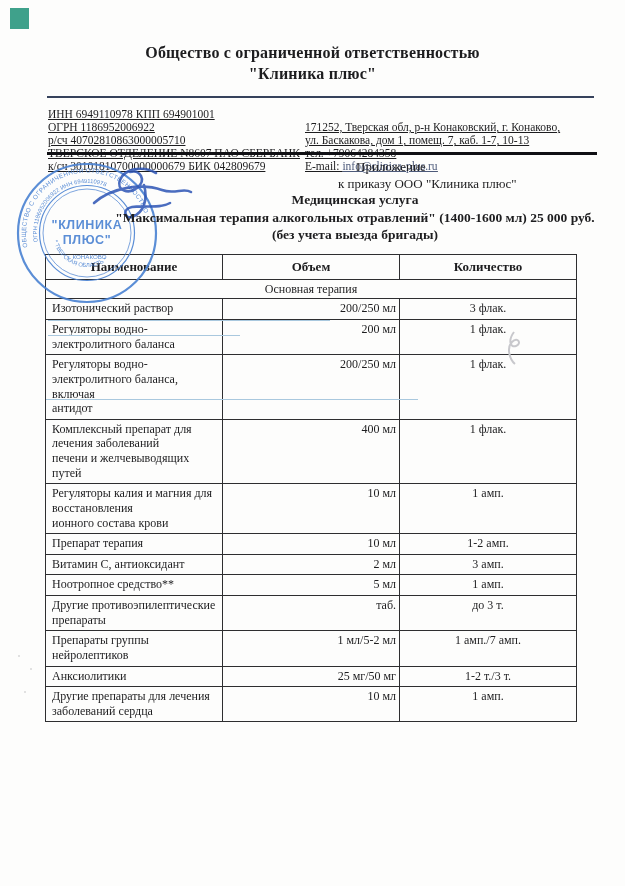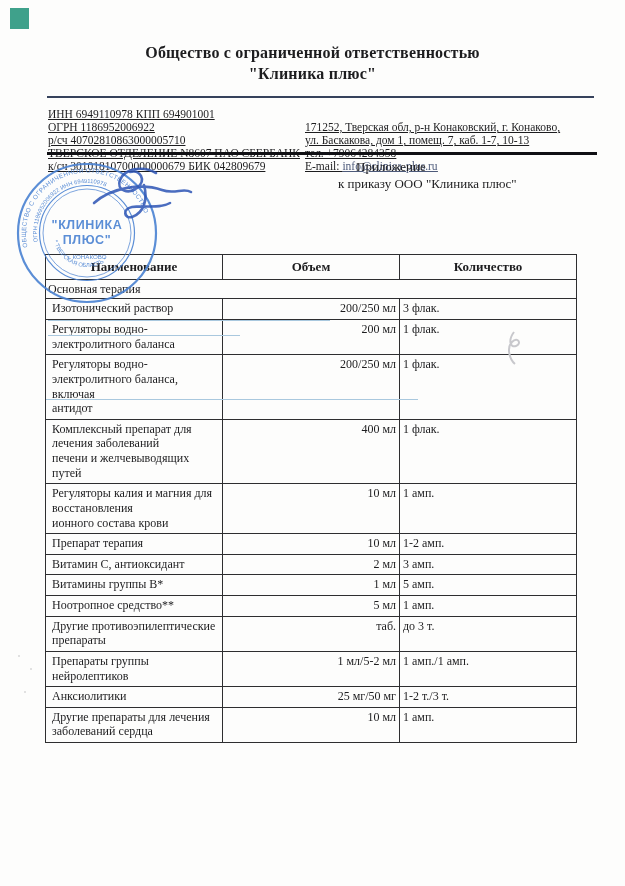--- a/index.html
+++ b/index.html
@@ -24,22 +24,22 @@
                    font-weight:bold; font-size:13.5px; line-height:17.5px; z-index:4; }
   .stamp { position:absolute; left:7px; top:153px; z-index:2; opacity:.9; }
   .signature { position:absolute; left:86px; top:163px; z-index:3; opacity:.85; }
   table.service { position:absolute; top:254px; left:45px; width:532px;
                   border-collapse:collapse; table-layout:fixed;
                   font-size:12px; line-height:1.22; z-index:1; }
   table.service th, table.service td { border:1.5px solid #2e2e30; vertical-align:top; }
   table.service th { font-size:13px; padding:4px 3px; text-align:center; font-weight:bold; }
   td.col-name   { width:325px; text-align:left;  padding:2px 6px 3px; white-space:pre-line; }
   td.col-volume { width:110px; text-align:right; padding:2px 3px 3px; }
-  td.col-qty    { width:97px;  padding:2px 3px 3px; }
-  tr.section-row td { padding:2px; white-space:normal; }
+  td.col-qty    { width:97px;  text-align:center; padding:2px 3px 3px; }
+  tr.section-row td { text-align:center; padding:2px; white-space:normal; }
   .artifact { position:absolute; z-index:5; pointer-events:none; }
   .blue-line { background:#a9c8de; height:1px; }
   .speck { position:absolute; width:2px; height:2px; background:#d7d7d9; border-radius:50%; z-index:5; }
 </style>
 </head>
 <body>
 
 <div class="page">
 
   <div class="scan-mark"></div>
@@ -97,20 +97,25 @@
   </svg>
 
   <svg class="signature" width="120" height="64" viewBox="0 0 120 64">
     <g fill="none" stroke="#2d55b5" stroke-width="2.6" stroke-linecap="round">
       <path d="M 70,10 C 56,2 38,6 34,17 C 30,27 42,32 51,25 C 61,17 54,6 44,9"></path>
       <path d="M 8,40 C 26,24 56,20 76,27 C 89,32 97,24 105,29"></path>
       <path d="M 58,22 C 62,36 58,50 46,54 C 38,56 36,46 46,44 C 58,42 74,46 84,40"></path>
     </g>
   </svg>
 
+  <div class="service-title">
+    <div>Медицинская услуга</div>
+    <div>"Максимальная терапия алкогольных отравлений" (1400-1600 мл) 25 000 руб.</div>
+    <div>(без учета выезда бригады)</div>
+  </div>
 
   <table class="service">
     <thead>
       <tr>
         <th class="col-name">Наименование</th>
         <th class="col-volume">Объем</th>
         <th class="col-qty">Количество</th>
       </tr>
     </thead>
     <tbody>
@@ -149,38 +154,33 @@
           <td class="col-name">Препарат терапия</td>
           <td class="col-volume">10 мл</td>
           <td class="col-qty">1-2 амп.</td>
         </tr>
         <tr>
           <td class="col-name">Витамин С, антиоксидант</td>
           <td class="col-volume">2 мл</td>
           <td class="col-qty">3 амп.</td>
         </tr>
         <tr>
-          <td class="col-name">Витамины группы В*</td>
-          <td class="col-volume">1 мл</td>
-          <td class="col-qty">5 амп.</td>
-        </tr>
-        <tr>
           <td class="col-name">Ноотропное средство**</td>
           <td class="col-volume">5 мл</td>
           <td class="col-qty">1 амп.</td>
         </tr>
         <tr>
           <td class="col-name">Другие противоэпилептические препараты</td>
           <td class="col-volume">таб.</td>
           <td class="col-qty">до 3 т.</td>
         </tr>
         <tr>
           <td class="col-name">Препараты группы нейролептиков</td>
           <td class="col-volume">1 мл/5-2 мл</td>
-          <td class="col-qty">1 амп./1 амп.</td>
+          <td class="col-qty">1 амп./7 амп.</td>
         </tr>
         <tr>
           <td class="col-name">Анксиолитики</td>
           <td class="col-volume">25 мг/50 мг</td>
           <td class="col-qty">1-2 т./3 т.</td>
         </tr>
         <tr>
           <td class="col-name">Другие препараты для лечения заболеваний сердца</td>
           <td class="col-volume">10 мл</td>
           <td class="col-qty">1 амп.</td>

